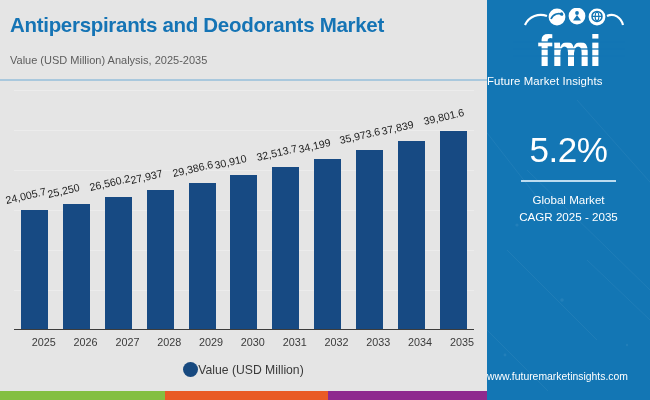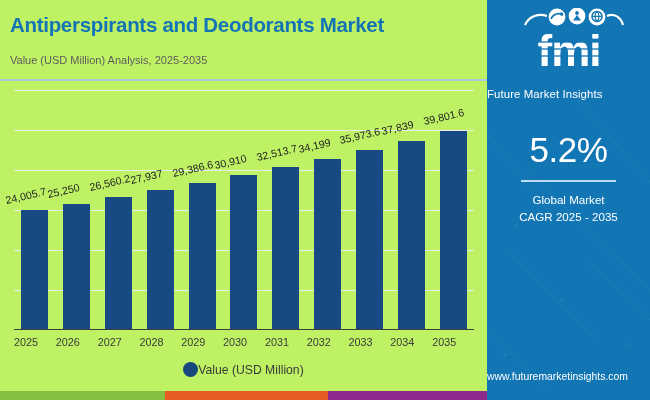--- a/index.html
+++ b/index.html
@@ -18,21 +18,21 @@
     height: 400px;
     background: #ffffff;
   }
 
   
   #chart-panel {
     position: absolute;
     left: 0; top: 0;
     width: 487px;
     height: 400px;
-    background: #bef264;
+    background: #e5e5e5;
   }
 
   #header {
     position: absolute;
     left: 0; top: 0;
     width: 487px;
     height: 80px;
     padding: 12px 0 0 10px;
   }
 
@@ -129,21 +129,21 @@
     left: 14px;
     top: 332px;
     width: 460px;
     height: 20px;
     display: flex;
     justify-content: space-around;
   }
 
   .xtick {
     flex: 1 1 0;
-    text-align: left;
+    text-align: right;
     font-size: 10.8px;
     color: #3a3a3a;
     line-height: 20px;
   }
 
   
   #legend {
     position: absolute;
     left: 0;
     top: 362px;
@@ -210,21 +210,21 @@
 
   #logo-wordmark {
     display: block;
     margin: -2px auto 0 auto;
   }
 
   #logo-tagline {
     font-size: 11.4px;
     color: #ffffff;
     letter-spacing: 0.1px;
-    margin-top: 14px;
+    margin-top: 1px;
   }
 
   #cagr-block {
     position: absolute;
     left: 0;
     top: 130px;
     width: 163px;
     text-align: center;
   }
 

